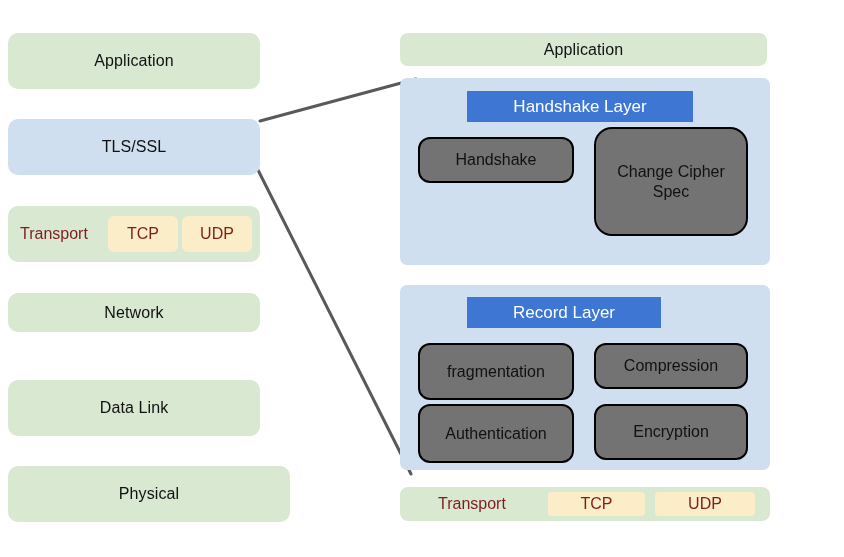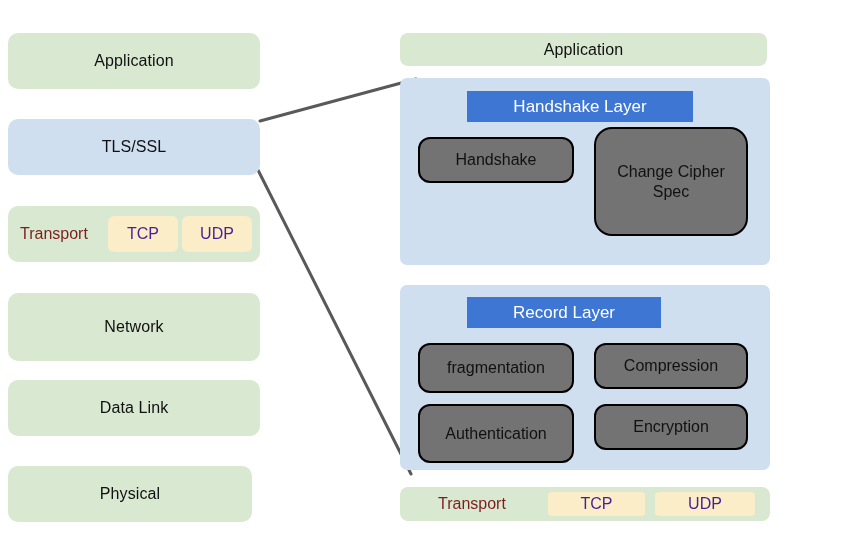--- a/index.html
+++ b/index.html
@@ -46,21 +46,21 @@
     color: #7f1d1d;
     white-space: nowrap;
   }
   .proto-chip {
     background: #fbedc8;
     border-radius: 6px;
     display: flex;
     align-items: center;
     justify-content: center;
     font-size: 16px;
-    color: #4c1d95;
+    color: #7f1d1d;
     height: 36px;
   }
 
   
   .panel {
     background: #cfdff0;
     border-radius: 7px;
   }
   .panel-header {
     background: #3e76d4;
@@ -110,29 +110,29 @@
   <div class="abs layer-box blue" style="left:8px; top:119px; width:252px; height:56px;">
     <span>TLS/SSL</span>
   </div>
 
   <div class="abs transport-row" style="left:8px; top:206px; width:252px; height:56px; padding-left:12px;">
     <span class="transport-label">Transport</span>
     <span class="proto-chip" style="position:absolute; left:100px; width:70px;">TCP</span>
     <span class="proto-chip" style="position:absolute; left:174px; width:70px;">UDP</span>
   </div>
 
-  <div class="abs layer-box green" style="left:8px; top:293px; width:252px; height:68px;">
+  <div class="abs layer-box green" style="left:8px; top:293px; width:252px; height:39px;">
     <span>Network</span>
   </div>
 
   <div class="abs layer-box green" style="left:8px; top:380px; width:252px; height:56px;">
     <span>Data Link</span>
   </div>
 
-  <div class="abs layer-box green" style="left:8px; top:466px; width:244px; height:56px;">
+  <div class="abs layer-box green" style="left:8px; top:466px; width:282px; height:56px;">
     <span>Physical</span>
   </div>
 
   <div class="abs layer-box green" style="left:400px; top:33px; width:367px; height:33px; border-radius:8px;">
     <span>Application</span>
   </div>
 
   <div class="abs panel" style="left:400px; top:78px; width:370px; height:187px;">
 
     <div class="abs panel-header" style="left:67px; top:13px; width:226px; height:31px;">
@@ -148,33 +148,33 @@
       <span>Change Cipher Spec</span>
     </div>
   </div>
 
   <div class="abs panel" style="left:400px; top:285px; width:370px; height:185px;">
 
     <div class="abs panel-header" style="left:67px; top:12px; width:194px; height:31px;">
       <span>Record Layer</span>
     </div>
 
-    <div class="abs sub-box" style="left:18px; top:58px; width:156px; height:50px;">
+    <div class="abs sub-box" style="left:18px; top:58px; width:156px; height:57px;">
       <span>fragmentation</span>
     </div>
 
     <div class="abs sub-box" style="left:194px; top:58px; width:154px; height:46px;">
       <span>Compression</span>
     </div>
 
     <div class="abs sub-box" style="left:18px; top:119px; width:156px; height:59px;">
       <span>Authentication</span>
     </div>
 
-    <div class="abs sub-box" style="left:194px; top:119px; width:154px; height:46px;">
+    <div class="abs sub-box" style="left:194px; top:119px; width:154px; height:56px;">
       <span>Encryption</span>
     </div>
   </div>
 
   <div class="abs transport-row" style="left:400px; top:487px; width:370px; height:34px; border-radius:8px;">
     <span class="transport-label" style="position:absolute; left:38px;">Transport</span>
     <span class="proto-chip" style="position:absolute; left:148px; top:5px; width:97px; height:24px; border-radius:4px;">TCP</span>
     <span class="proto-chip" style="position:absolute; left:255px; top:5px; width:100px; height:24px; border-radius:4px;">UDP</span>
   </div>
 

